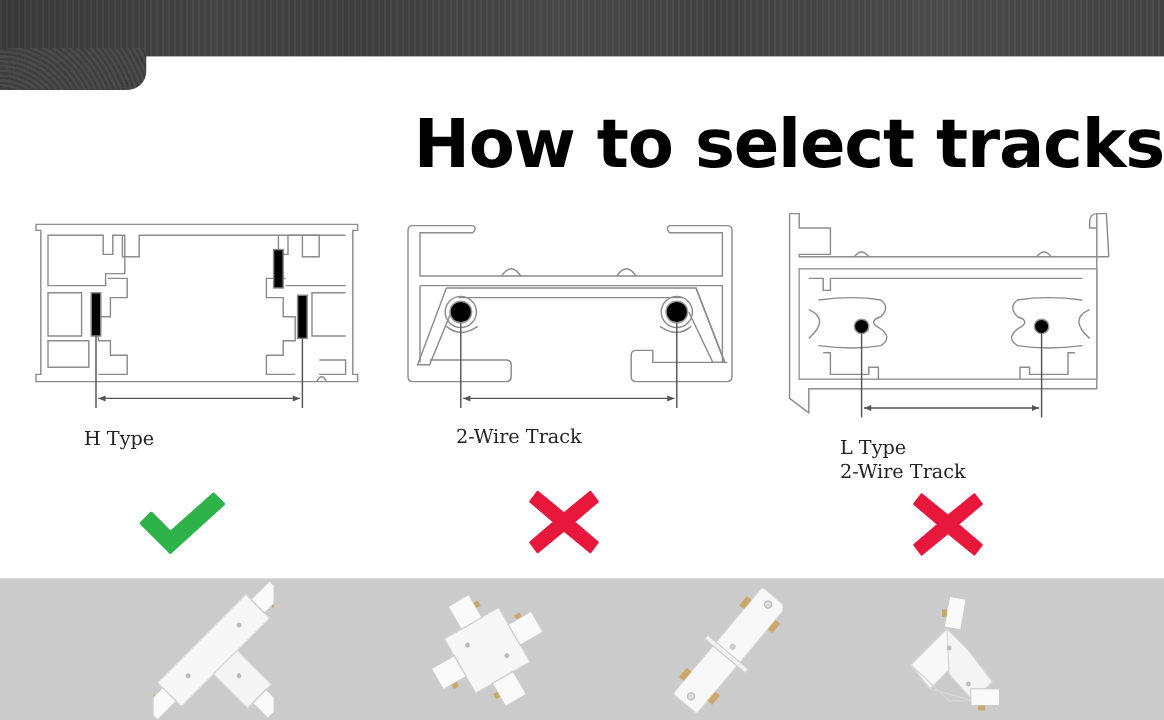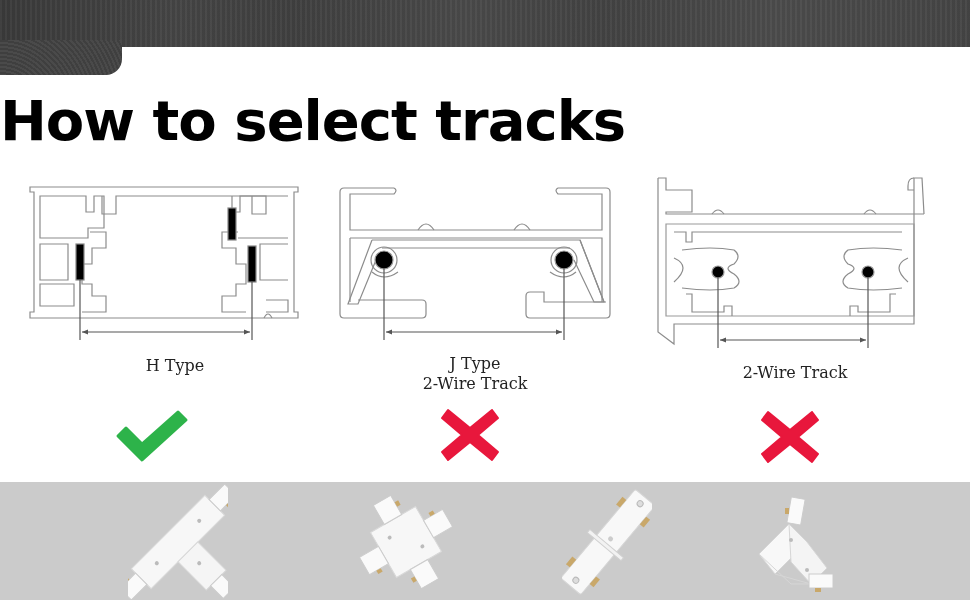--- a/index.html
+++ b/index.html
@@ -14,30 +14,30 @@
   }
   .header-tab {
     position: absolute; left: 0; top: 40px; width: 122px; height: 35px;
     background:
       repeating-radial-gradient(circle at 0px 70px, #3f3f3f 0 2px, #4a4a4a 2px 4px),
       #444;
     border-bottom-right-radius: 16px;
   }
 
   .title {
-    position: absolute; left: 0; top: 88px; width: 970px; text-align: left;
+    position: absolute; left: 0; top: 88px; width: 970px; text-align: right;
     font-family: "DejaVu Sans", sans-serif; font-weight: bold;
     font-size: 56px; letter-spacing: -1px; color: #000;
   }
 
   .diagram { position: absolute; }
   .diagram svg { display: block; }
 
   .caption {
-    position: absolute; text-align: center;
+    position: absolute; text-align: left;
     font-family: "DejaVu Serif", "Liberation Serif", serif;
     font-size: 16px; line-height: 20px; color: #222;
   }
 
   .mark { position: absolute; }
 
   .product-strip {
     position: absolute; left: 0; top: 482px; width: 970px; height: 118px;
     background: #cbcbcb;
   }
@@ -116,21 +116,20 @@
     <path d="M36 90 Q48 100 62 90"></path>
     <path d="M214 90 Q228 100 240 90"></path>
 
     <line x1="48" y1="87" x2="48" y2="158" stroke="#555"></line>
     <line x1="228" y1="87" x2="228" y2="158" stroke="#555"></line>
     <line x1="50" y1="150" x2="226" y2="150" stroke="#555"></line>
     <path d="M50 150 l6 -2.5 v5 Z M226 150 l-6 -2.5 v5 Z" fill="#555" stroke="none"></path>
   </svg>
 </div>
 <div class="caption" style="left:380px; top:354px; width:190px;">
-  <div>J Type</div>
   <div>2-Wire Track</div>
 </div>
 <div class="mark" style="left:440px; top:406px;">
   <svg width="60" height="58" viewBox="0 0 60 58">
     <path d="M8 4 L30 22 L52 4 L58 12 L38 29 L58 46 L52 54 L30 36 L8 54 L2 46 L22 29 L2 12 Z" fill="#e8173c" stroke="#e8173c" stroke-width="2" stroke-linejoin="round"></path>
   </svg>
 </div>
 
 <div class="diagram" style="left:652px; top:174px;">
   <svg width="280" height="176" viewBox="0 0 280 176" fill="none" stroke="#8c8c8c" stroke-width="1.2">
@@ -156,20 +155,21 @@
     <circle cx="66" cy="98" r="6" fill="#000" stroke="#999"></circle>
     <circle cx="216" cy="98" r="6" fill="#000" stroke="#999"></circle>
 
     <line x1="66" y1="104" x2="66" y2="174" stroke="#555"></line>
     <line x1="216" y1="104" x2="216" y2="174" stroke="#555"></line>
     <line x1="68" y1="166" x2="214" y2="166" stroke="#555"></line>
     <path d="M68 166 l6 -2.5 v5 Z M214 166 l-6 -2.5 v5 Z" fill="#555" stroke="none"></path>
   </svg>
 </div>
 <div class="caption" style="left:700px; top:363px; width:190px;">
+  <div>L Type</div>
   <div>2-Wire Track</div>
 </div>
 <div class="mark" style="left:760px; top:408px;">
   <svg width="60" height="58" viewBox="0 0 60 58">
     <path d="M8 4 L30 22 L52 4 L58 12 L38 29 L58 46 L52 54 L30 36 L8 54 L2 46 L22 29 L2 12 Z" fill="#e8173c" stroke="#e8173c" stroke-width="2" stroke-linejoin="round"></path>
   </svg>
 </div>
 
 <div class="product-strip">
 

